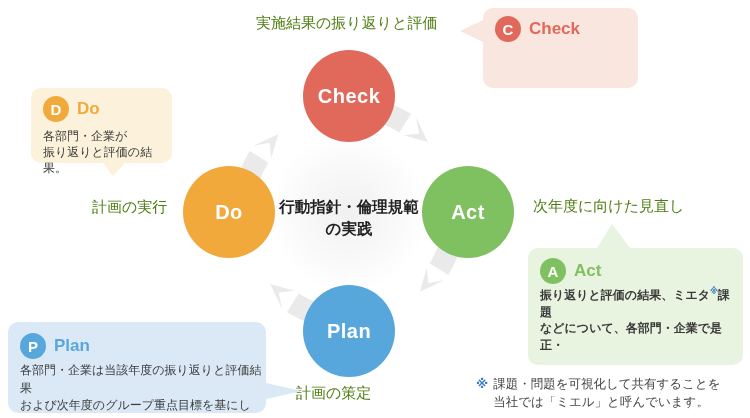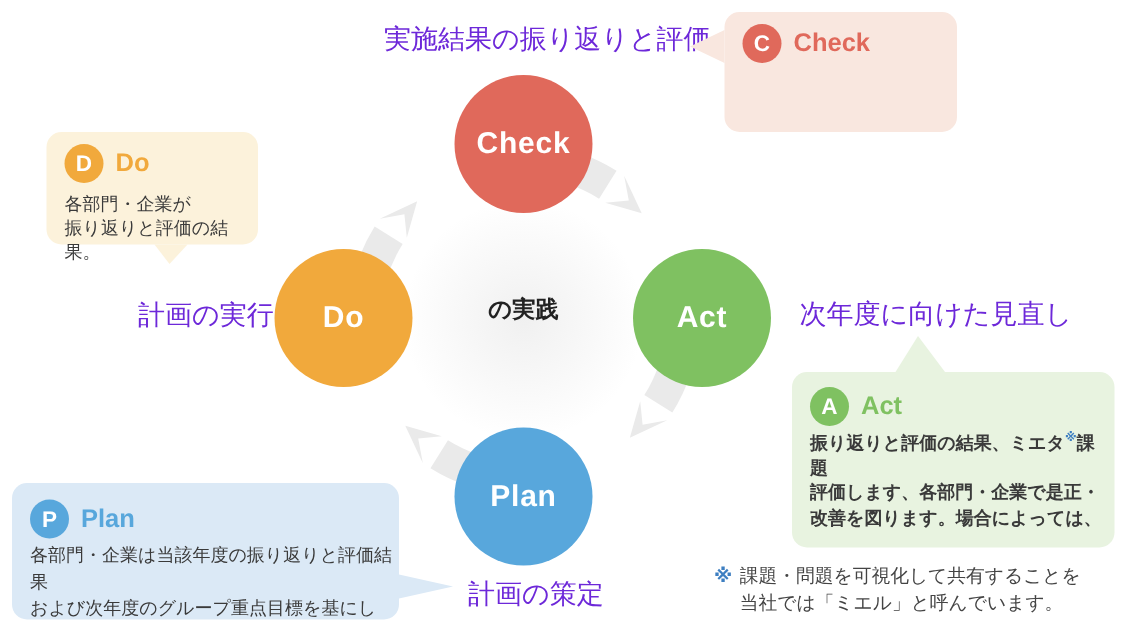--- a/index.html
+++ b/index.html
@@ -17,25 +17,25 @@
   .node-check{left:303px;top:50px;}
   .node-do{left:183px;top:166px;}
   .node-act{left:422px;top:166px;}
   .node-plan{left:303px;top:285px;}
   
   .center-text{
     position:absolute;left:264px;top:196px;width:170px;text-align:center;
     font-weight:bold;font-size:15.5px;line-height:22px;color:#222;
   }
   
-  .outer-label{position:absolute;font-size:18px;color:#6d28d9;white-space:nowrap;}
+  .outer-label{position:absolute;font-size:15px;color:#4d7c0f;white-space:nowrap;}
   .label-check-outer{left:256px;top:14px;}
   .label-do-outer{left:92px;top:198px;}
   .label-act-outer{left:523px;top:197px;margin-left:10px;}
-  .label-plan-outer{left:312px;top:384px;}
+  .label-plan-outer{left:296px;top:384px;}
   
   .callout{position:absolute;border-radius:10px;}
   .callout-check{left:483px;top:8px;width:155px;height:80px;}
   .callout-do{left:31px;top:88px;width:141px;height:75px;}
   .callout-act{left:528px;top:248px;width:215px;height:117px;}
   .callout-plan{left:8px;top:322px;width:258px;height:91px;}
   .callout-head{position:absolute;left:12px;top:8px;display:flex;align-items:center;gap:8px;}
   .callout-plan .callout-head{top:11px;}
   .callout-act .callout-head{top:10px;}
   .badge{
@@ -94,20 +94,21 @@
     <span>Do</span>
   </div>
   <div class="node node-act" style="background-color: rgb(127, 193, 97);">
     <span>Act</span>
   </div>
   <div class="node node-plan" style="background-color: rgb(88, 167, 220);">
     <span>Plan</span>
   </div>
 
   <div class="center-text">
+    <div>行動指針・倫理規範</div>
     <div>の実践</div>
   </div>
 
   <div class="outer-label label-check-outer">実施結果の振り返りと評価</div>
   <div class="outer-label label-do-outer">計画の実行</div>
   <div class="outer-label label-act-outer">次年度に向けた見直し</div>
   <div class="outer-label label-plan-outer">計画の策定</div>
 
   <div class="callout callout-check" style="background-color: rgb(249, 231, 223);">
     <span class="tail tail-check" style="border-right-color: rgb(249, 231, 223);"></span>
@@ -130,22 +131,21 @@
   </div>
 
   <div class="callout callout-act" style="background-color: rgb(232, 243, 224);">
     <span class="tail tail-act" style="border-bottom-color: rgb(232, 243, 224);"></span>
     <div class="callout-head">
       <span class="badge" style="background-color: rgb(127, 193, 97);">A</span>
       <span class="callout-title" style="color: rgb(127, 193, 97);">Act</span>
     </div>
     <div class="callout-body">
       <div><span>振り返りと評価の結果、ミエタ</span><sup class="sup-mark" style="color: rgb(62, 127, 193);">※</sup><span>課題</span></div>
-      <div>評価します、各部門・企業で是正・</div>
-      <div>改善を図ります。場合によっては、</div>
+      <div>などについて、各部門・企業で是正・</div>
     </div>
   </div>
 
   <div class="callout callout-plan" style="background-color: rgb(219, 233, 246);">
     <span class="tail tail-plan" style="border-left-color: rgb(219, 233, 246);"></span>
     <div class="callout-head">
       <span class="badge" style="background-color: rgb(88, 167, 220);">P</span>
       <span class="callout-title" style="color: rgb(88, 167, 220);">Plan</span>
     </div>
     <div class="callout-body">

